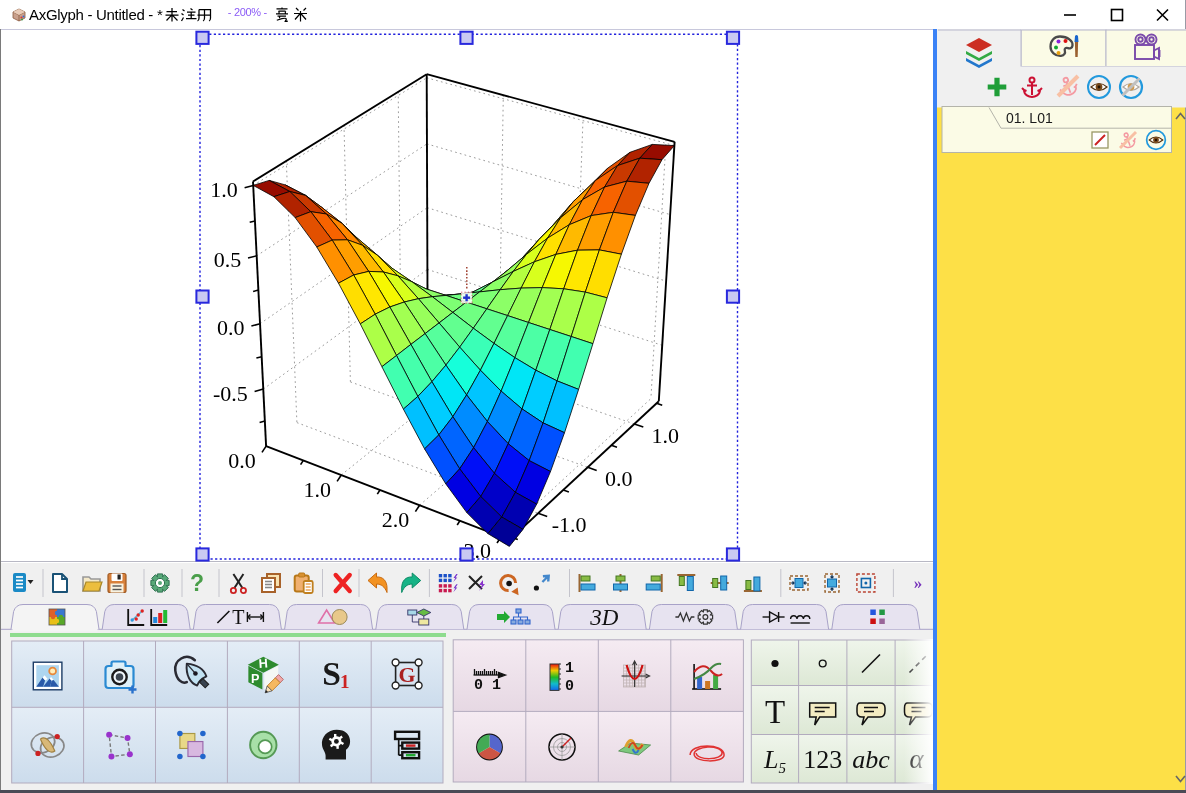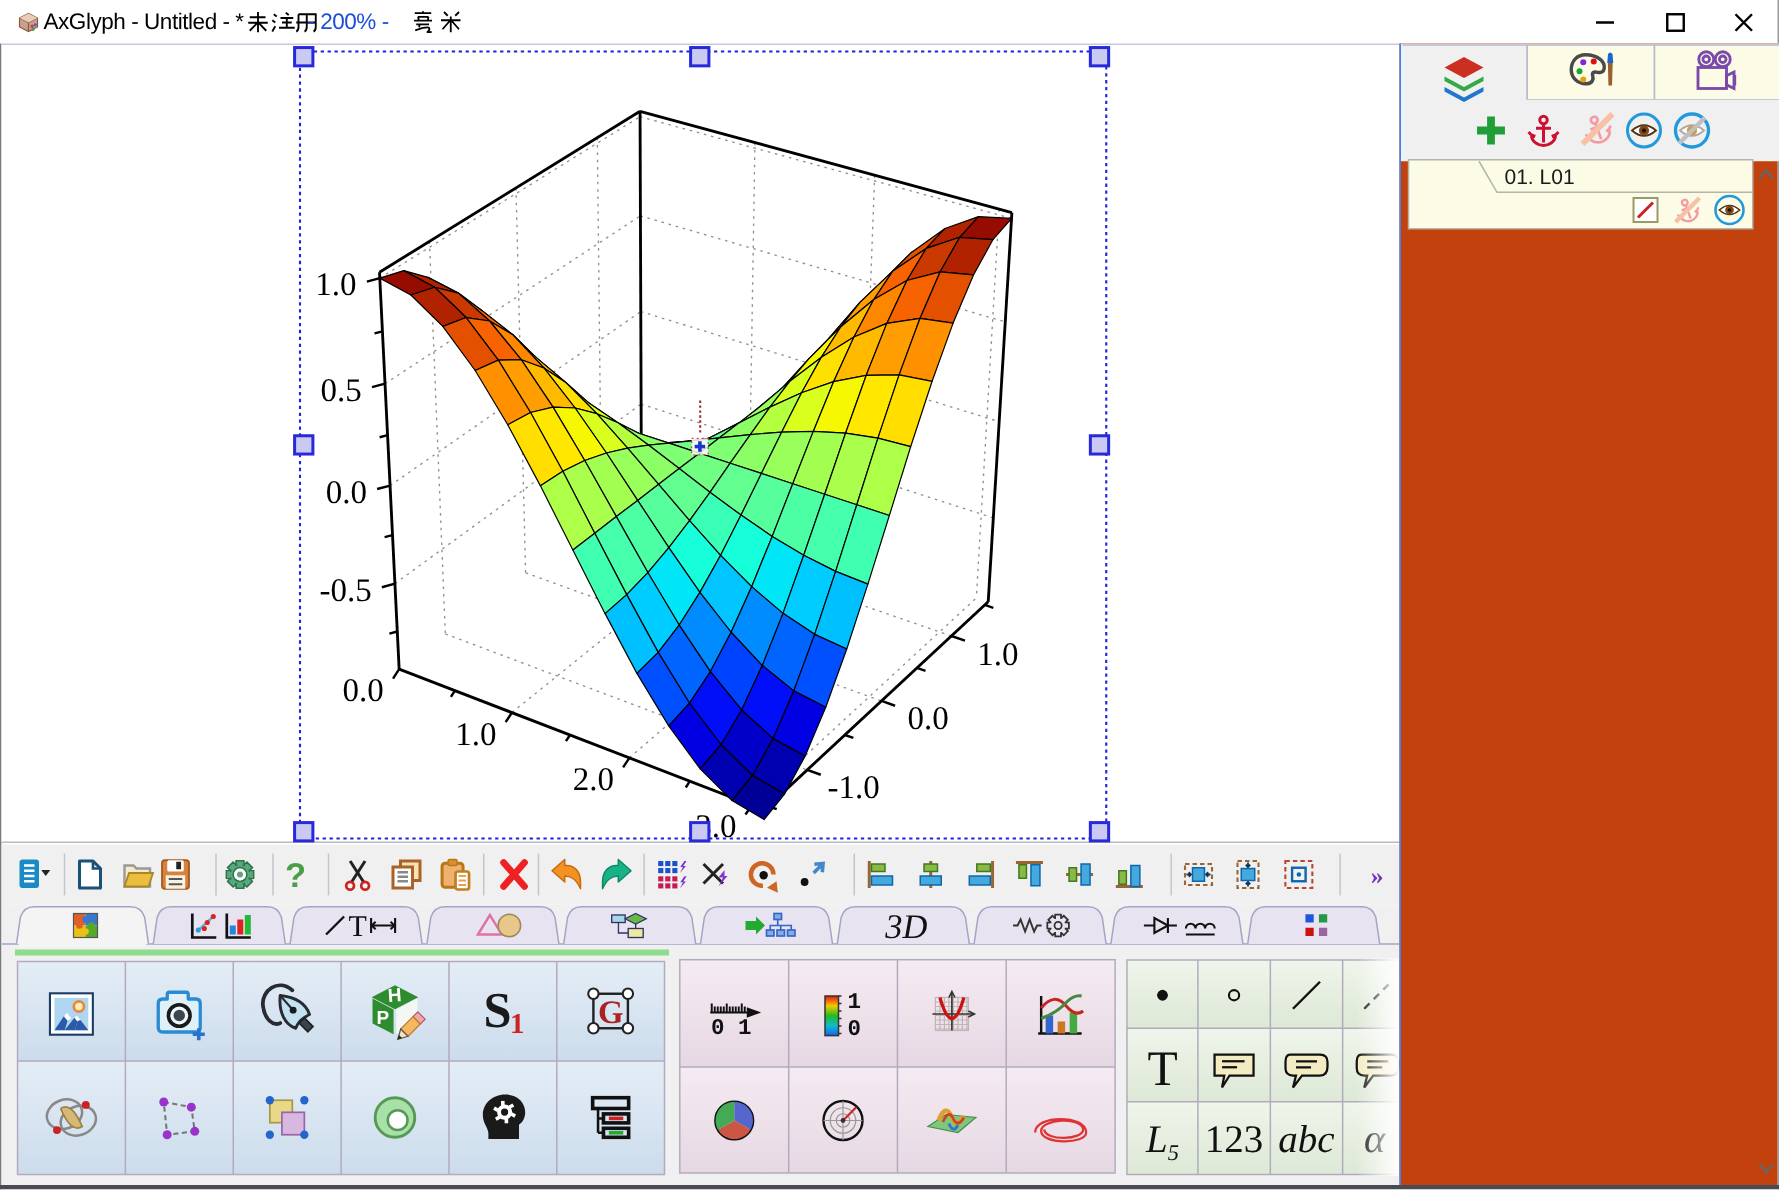--- a/index.html
+++ b/index.html
@@ -19,21 +19,21 @@
   <circle cx="10.5" cy="10.5" r="1.1" fill="#d03a3a"></circle>
       <circle cx="12.5" cy="9.5" r="1" fill="#3a6ad0"></circle>
       <circle cx="11" cy="12.6" r="1" fill="#38a048"></circle>
  </svg>
  <div class="abs" style="left:29px;top:6px;font-size:15px;letter-spacing:-0.3px;color:#000">AxGlyph - Untitled - *&nbsp;</div>
  <svg class="abs" style="left:165px;top:7px" width="47" height="15" viewBox="0 0 47 15" fill="none" stroke="#000" stroke-width="1.25">
   <path d="M1.5 4.5 L12 4.5 M0.5 8.2 L13.5 8.2 M7 1 L7 14.5 M6.4 8.4 L1.5 13.5 M7.6 8.4 L12.5 13.5"></path>
   <path d="M17.5 2.5 L19.5 4 M16.5 6.5 L18.5 8 M18.5 10.5 L16.5 14 M25.5 1.5 L27.5 3 M22 5 L30.5 5 M23 8 L29.5 8 M21 11.5 L31.5 11.5 M26.2 5 L26.2 11.5"></path>
   <path d="M34 2.5 L34 11 Q34 13.5 32.5 14 M39.5 2.5 L39.5 11 Q39.5 13.5 38 14 M34 2.5 L45.5 2.5 L45.5 11 Q45.5 13.5 44 14 M32.5 8 L45.5 8"></path>
  </svg>
- <div class="abs" style="left:201px;top:6px;font-size:15px;letter-spacing:-0.3px;color:#1d4ed8">&nbsp;- 200% -&nbsp;</div>
+ <div class="abs" style="left:225px;top:6px;font-size:11px;letter-spacing:-0.3px;color:#8b5cf6">&nbsp;- 200% -&nbsp;</div>
  <svg class="abs" style="left:275px;top:7px" width="33" height="15" viewBox="0 0 33 15" fill="none" stroke="#000" stroke-width="1.2">
   <path d="M7 0.5 L7 1.8 M1.5 1.8 L12.5 1.8 M3.5 4.2 L10.5 4.2 M3.5 4.2 Q4.5 5.5 3.8 6.5 M10.8 4.2 Q10 5.5 10.5 6.5 M1 6.8 L13 6.8 M2.5 9.2 L11 9.2 M4.5 9.4 Q5 10.2 4.2 11.2 M6.8 11.6 L1.8 13.2 M6.8 11.6 Q10.5 11 11 11.5 Q11.8 12.8 10.3 14 Q9 14.8 12.8 14.2"></path>
   <path d="M21 1 L23.5 3.5 M31 1 L28.5 3.5 M19 6.5 L32 6.5 M25.5 4 L25.5 14.5 M24.8 7 L20 12.5 M26.2 7 L31 12.5"></path>
  </svg>
  <svg class="abs" style="left:1056px;top:0" width="130" height="29" viewBox="0 0 130 29">
   <line x1="8" y1="15" x2="20" y2="15" stroke="#000" stroke-width="1.6"></line>
   <rect x="55.5" y="9.5" width="11" height="11" fill="none" stroke="#000" stroke-width="1.6"></rect>
   <path d="M101 9.5 L112 20.5 M112 9.5 L101 20.5" stroke="#000" stroke-width="1.6"></path>
  </svg>
 </div>
@@ -811,21 +811,21 @@
       </g>
 <defs>
         <linearGradient id="fade" x1="0" y1="0" x2="1" y2="0">
           <stop offset="0" stop-color="#ffffff" stop-opacity="0"></stop>
           <stop offset="1" stop-color="#ffffff" stop-opacity="1"></stop>
         </linearGradient>
       </defs>
 <rect x="903" y="7.0" width="29" height="145.0" fill="url(#fade)"></rect>
 </svg>
   </div>
-<div class="abs" style="left:933px;top:29px;width:252px;height:761px;background:#c2410c;border-left:1px solid #3b82f6">
+<div class="abs" style="left:933px;top:29px;width:252px;height:761px;background:#fde047;border-left:4px solid #3b82f6">
 <svg class="abs" style="left:0;top:0" width="252" height="761" viewBox="0 0 252 761">
 <rect x="0" y="0" width="252" height="37.5" fill="#f0f0f0"></rect>
 <rect x="84" y="1" width="85" height="36.5" fill="#fbfbe6" stroke="#b8b8cc" stroke-width="1"></rect>
 <rect x="169" y="1" width="84" height="36.5" fill="#fbfbe6" stroke="#b8b8cc" stroke-width="1"></rect>
 <rect x="0" y="1" width="84" height="37.5" fill="#f0f0f0"></rect>
 <line x1="1" y1="1" x2="84" y2="1" stroke="#b8b8cc" stroke-width="1"></line>
       <line x1="84" y1="1" x2="84" y2="38" stroke="#b8b8cc" stroke-width="1"></line>
 <rect x="0" y="37.5" width="252" height="41" fill="#f0f0f0"></rect>
 <g transform="translate(42.0,19.0)">
         <path d="M0 -10 L13 -3 L0 4 L-13 -3 Z" fill="#cc2e22"></path>

